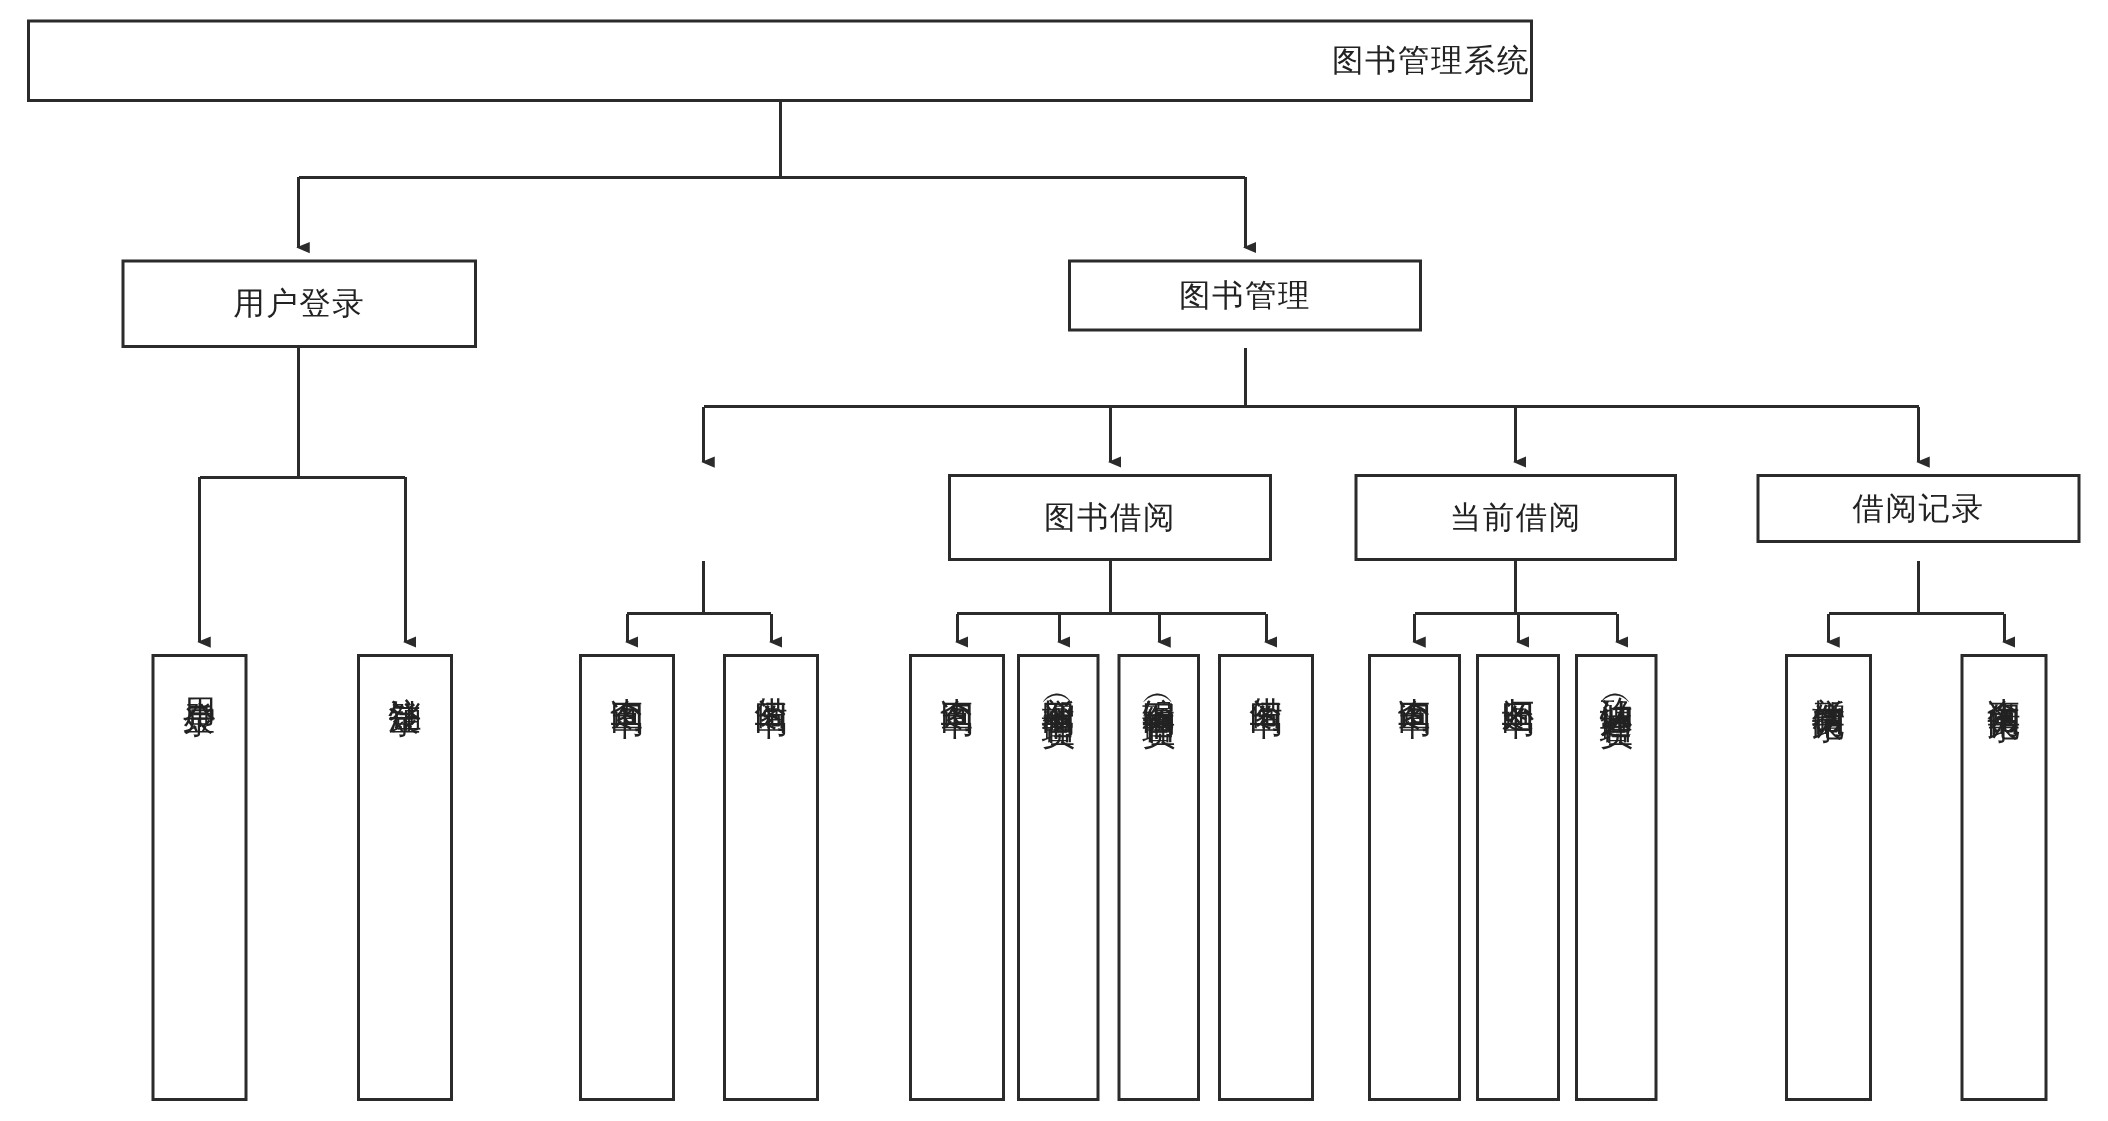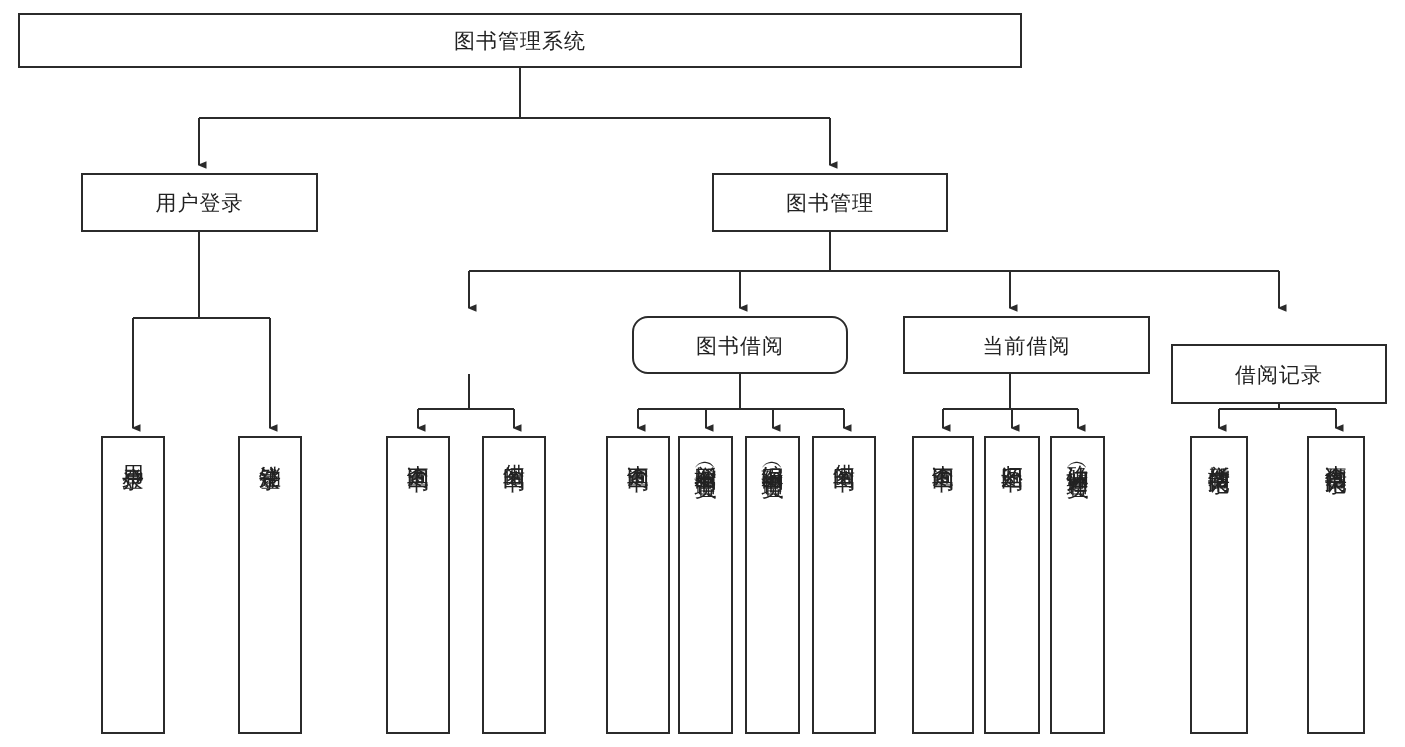--- a/index.html
+++ b/index.html
@@ -114,38 +114,38 @@
       <path d="M 1012 409 L 1012 428" marker-end="url(#arw)"></path>
       <path d="M 1078 409 L 1078 428" marker-end="url(#arw)"></path>
 
       <path d="M 1279 374 L 1279 409"></path>
       <path d="M 1219 409 L 1336 409"></path>
       <path d="M 1219 409 L 1219 428" marker-end="url(#arw)"></path>
       <path d="M 1336 409 L 1336 428" marker-end="url(#arw)"></path>
     </g>
   </svg>
 
-  <div class="node h" style="left:18px; top:13px; width:1004px; height:55px;">
+  <div class="node h" style="left:18px; top:13px; width:1004px; height:55px;justify-content:flex-end;">
     <span class="txt">图书管理系统</span>
   </div>
 
   <div class="node h" style="left:81px; top:173px; width:237px; height:59px;">
     <span class="txt">用户登录</span>
   </div>
-  <div class="node h" style="left:712px; top:173px; width:236px; height:59px;">
+  <div class="node h" style="left:712px; top:173px; width:236px; height:48px;">
     <span class="txt">图书管理</span>
   </div>
 
-  <div class="node h" style="left:632px; top:316px; width:216px; height:58px;border-radius:16px;">
+  <div class="node h" style="left:632px; top:316px; width:216px; height:58px;">
     <span class="txt">图书借阅</span>
   </div>
-  <div class="node h" style="left:903px; top:316px; width:247px; height:58px;">
+  <div class="node h" style="left:903px; top:316px; width:215px; height:58px;">
     <span class="txt">当前借阅</span>
   </div>
-  <div class="node h" style="left:1171px; top:316px; width:216px; height:60px;margin-top:28px;">
+  <div class="node h" style="left:1171px; top:316px; width:216px; height:46px;">
     <span class="txt">借阅记录</span>
   </div>
 
   <div class="node v" style="left:101px; top:436px; width:64px; height:298px;">
     <span class="txt">用户登录</span>
   </div>
   <div class="node v" style="left:238px; top:436px; width:64px; height:298px;">
     <span class="txt">注销登录</span>
   </div>
   <div class="node v" style="left:386px; top:436px; width:64px; height:298px;">

